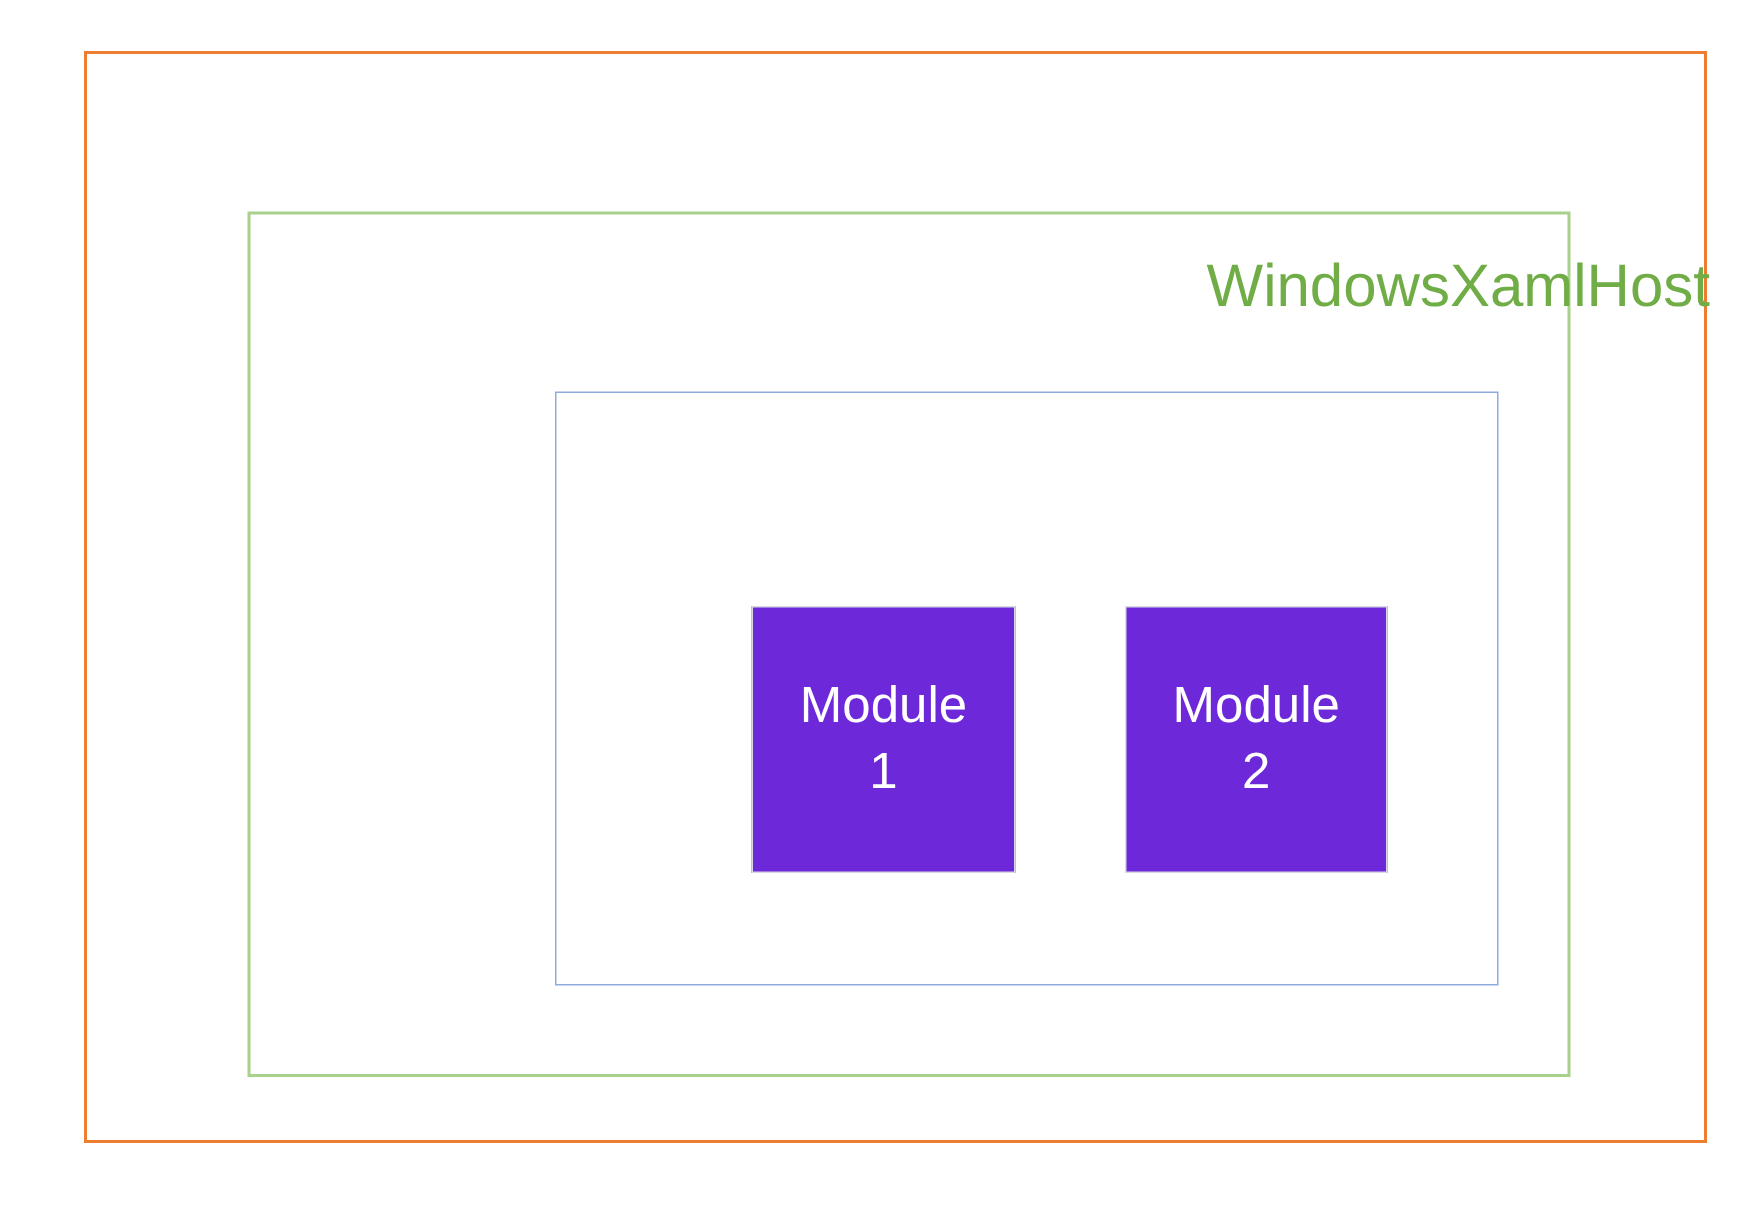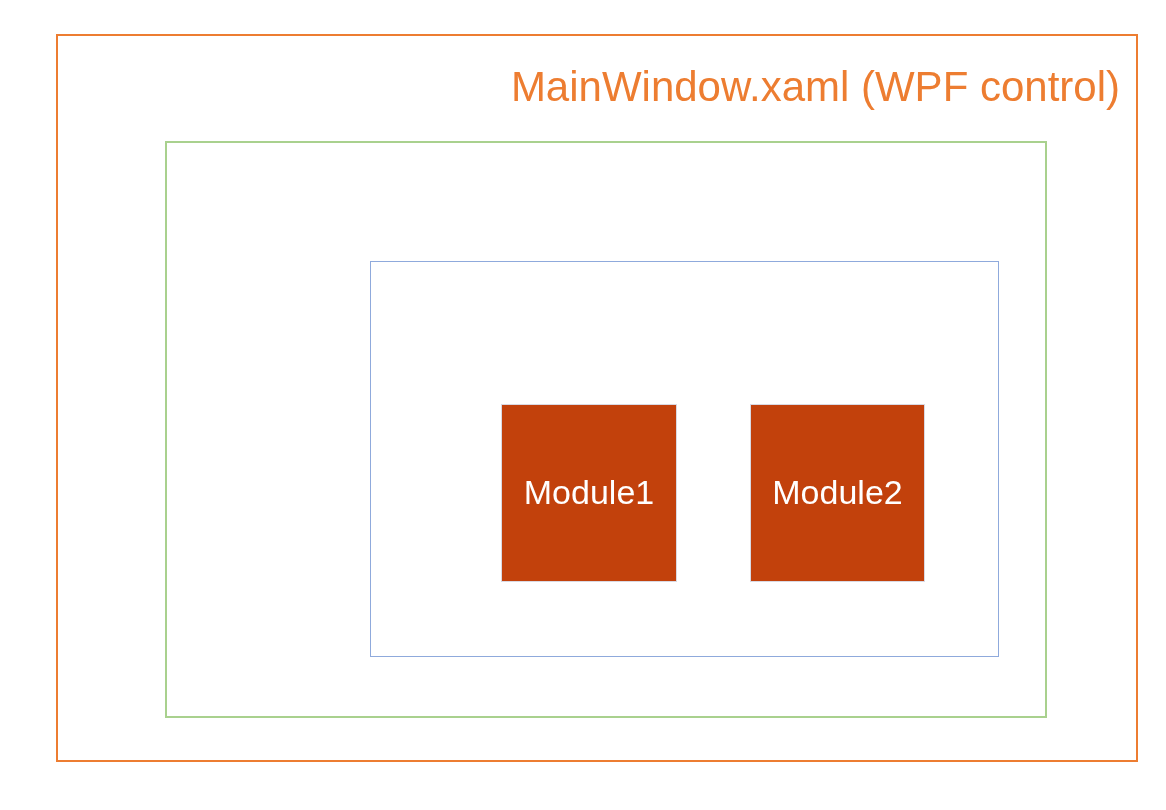--- a/index.html
+++ b/index.html
@@ -82,25 +82,25 @@
   .caption-inner {
     right: 27px;
     top: 298px;
     font-size: 38px;
     color: #4472C4;
   }
 
   
   .module-box {
     position: absolute;
-    background: #c2410c;
+    background: #6d28d9;
     border: 1px solid #D9D9E3;
     box-sizing: border-box;
     display: flex;
-    flex-direction: row;
+    flex-direction: column;
     align-items: center;
     justify-content: center;
     color: #FFFFFF;
     font-size: 34px;
     line-height: 1.28;
     text-align: center;
   }
 
   #module-box-1 {
     left: 501px;
@@ -120,24 +120,24 @@
     display: block;
   }
 </style>
 </head>
 <body>
 
 <div id="diagram-canvas">
 
   <div class="layer-outer"></div>
 
-  <div class="layer-caption caption-outer">MainWindow.xaml (WPF control)</div>
 
   <div class="layer-middle"></div>
 
+  <div class="layer-caption caption-middle">WindowsXamlHost</div>
 
   <div class="layer-inner"></div>
 
 
   <div class="module-box" id="module-box-1">
     <span class="module-line">Module</span>
     <span class="module-line">1</span>
   </div>
 
   <div class="module-box" id="module-box-2">

